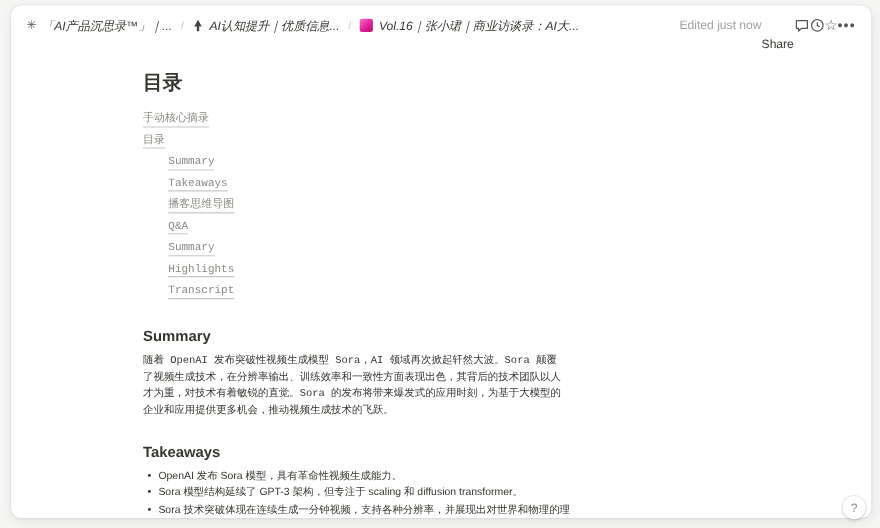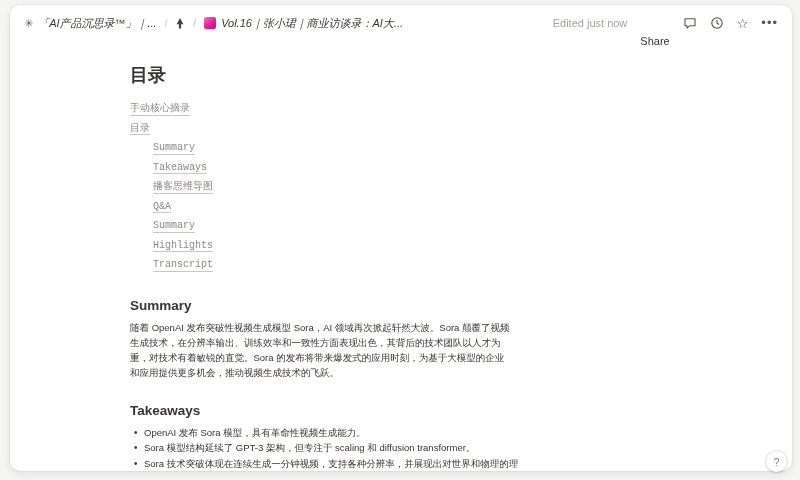--- a/index.html
+++ b/index.html
@@ -25,35 +25,35 @@
   .crumbs { display:flex; align-items:center; gap:8px; }
   .crumb { display:flex; align-items:center; gap:5px; cursor:pointer; white-space:nowrap; }
   .crumb-label { color:#37352f;font-style:italic; }
   .sep { color:#c8c7c4; font-size:10px; }
   .flower-icon { color:#5f5d58; font-size:11px; line-height:1; }
   .tree-icon { display:inline-flex; }
   .cover-icon {
     width:12px; height:12px; border-radius:2px; flex:none;
     background:linear-gradient(140deg,#f973c0 0%,#e0219c 55%,#b3156f 100%);
   }
-  .topbar-right { display:flex; align-items:center; gap:13px; }
+  .topbar-right { display:flex; align-items:center; }
   .edited { color:#a3a29e; }
   .share-btn { color:#37352f; cursor:pointer;margin-top:36px; }
   .tb-icon { display:inline-flex; align-items:center; cursor:pointer; color:#55534e; }
   .star-icon { font-size:13px; color:#55534e; }
   .more-icon { font-size:13px; letter-spacing:1px; color:#55534e; line-height:0.4; }
   
   .content { padding:16px 0 0 120px; width:600px; }
   .page-title { font-size:18px; font-weight:700; margin:6px 0 12px; }
   .toc { font-size:10px; }
   .toc-item { display:block; color:#8b8983; line-height:18.5px; width:max-content; cursor:pointer; }
   .toc-item .u { border-bottom:1px solid rgba(55,53,47,0.28); padding-bottom:0.5px;font-family:Liberation Mono, monospace; }
   .toc-item.sub { margin-left:23px; }
   .h2 { font-size:13.5px; font-weight:700; margin:23px 0 7px; }
-  .para { font-size:9.5px; line-height:15px; width:382px; color:#37352f; }
+  .para { font-size:9.5px; line-height:15px; width:382px; color:#37352f;font-family:Liberation Mono, monospace; }
   .takeaways-list { width:390px; margin-top:2px; }
   .takeaways-list li {
     list-style:none; font-size:9.5px; line-height:15.5px; position:relative; padding-left:14px;
   }
   .takeaways-list li::before {
     content:"•"; position:absolute; left:4px; top:0; font-size:10px; color:#37352f;
   }
   
   .help-btn {
     position:absolute; right:13px; bottom:8px; width:21px; height:21px; border-radius:50%;
@@ -73,20 +73,21 @@
         <span class="flower-icon">✳</span>
         <span class="crumb-label">「AI产品沉思录™」｜...</span>
       </div>
       <span class="sep">/</span>
       <div class="crumb">
         <span class="tree-icon">
           <svg width="10" height="11" viewBox="0 0 10 11">
               <path d="M5 0 L8.4 6.2 H6.1 V10.5 H3.9 V6.2 H1.6 Z" fill="#454440"></path>
             </svg>
         </span>
+        <span class="crumb-label">AI认知提升｜优质信息...</span>
       </div>
       <span class="sep">/</span>
       <div class="crumb">
         <span class="cover-icon"></span>
         <span class="crumb-label">Vol.16｜张小珺｜商业访谈录：AI大...</span>
       </div>
     </div>
     <div class="topbar-right">
       <span class="edited">Edited just now</span>
       <span class="share-btn">Share</span>

